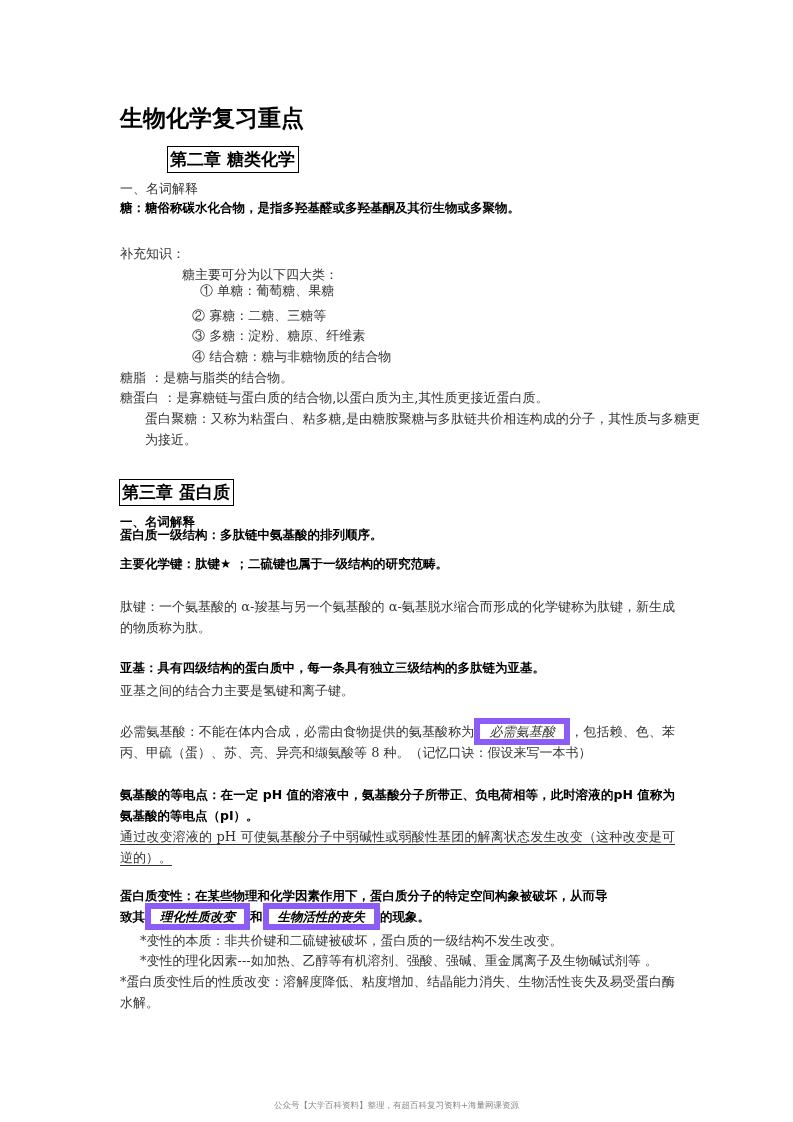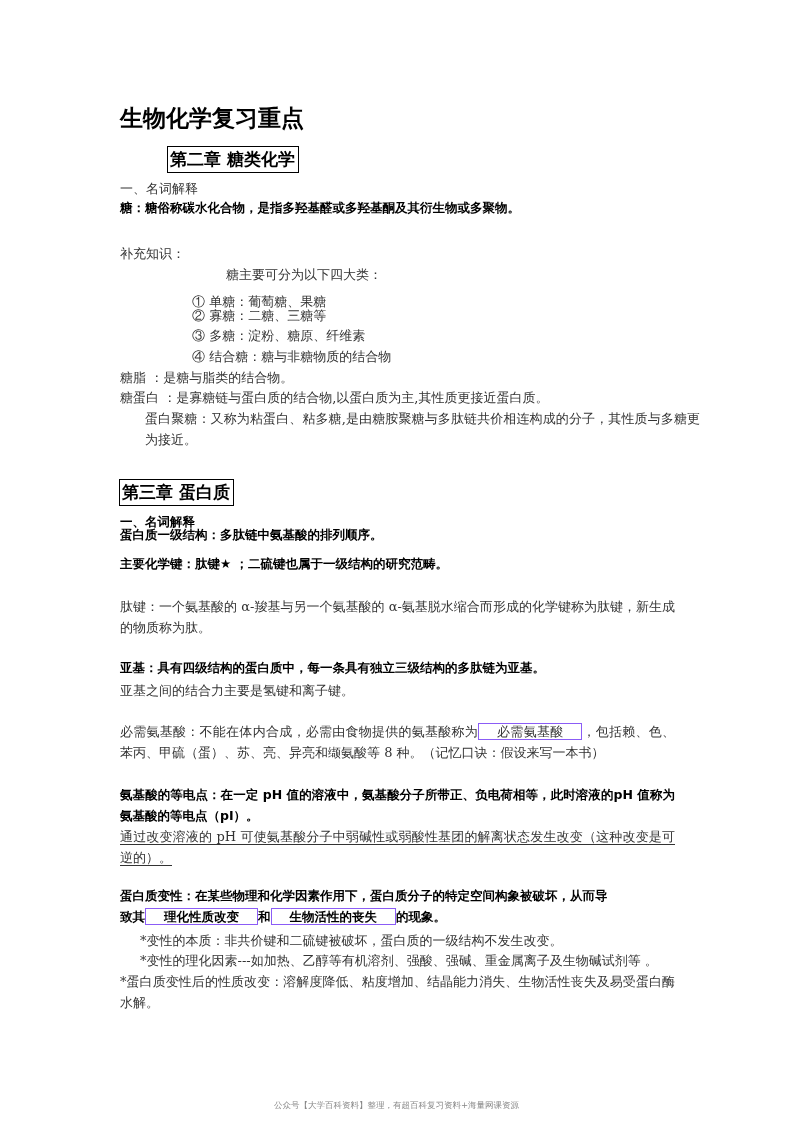--- a/index.html
+++ b/index.html
@@ -8,42 +8,42 @@
   .page { position: absolute; left: 120px; top: 0; width: 555px; }
   .abs { position: absolute; left: 0; white-space: nowrap; }
   .title { top: 103px; font-family: "DejaVu Sans", sans-serif; font-weight: bold; font-size: 23px; color: #000; }
   .chapter { font-family: "DejaVu Sans", sans-serif; font-weight: bold; font-size: 17px; color: #000;
              border: 1px solid #000; padding: 1px 3px 2px 2px; line-height: 22px; }
   .ch2 { top: 146px; left: -1px; margin-left: 48px; }
   .ch3 { top: 479px; left: -1px; }
   .t { font-size: 13px; line-height: 21px; color: #333; }
   .b { font-family: "DejaVu Sans", sans-serif; font-weight: bold; font-size: 12.5px; color: #000; }
   .wrap { white-space: normal; width: 555px; text-align: justify; }
-  .boxed { border: 1px solid #8b5cf6; padding: 0 18px; }
+  .boxed { border: 6px solid #8b5cf6; padding: 0 9px; font-style: italic; }
   .ul { text-decoration: underline; text-underline-offset: 3px; }
-  .ind1 { left: 62px; margin-left: 44px; }
+  .ind1 { left: 62px; }
   .ind2 { left: 72px; }
   .star1 { left: 20px; }
   .footer { position: absolute; top: 1100px; left: 0; width: 793px; text-align: center;
             font-family: "DejaVu Sans", sans-serif; font-size: 8.5px; color: #888; }
 </style>
 </head>
 <body>
 
 <div class="page">
 
   <div class="abs title">生物化学复习重点</div>
 
   <div class="abs chapter ch2">第二章  糖类化学</div>
   <div class="abs t" style="top:178px;">一、名词解释</div>
   <div class="abs b" style="top:200px;">糖：糖俗称碳水化合物，是指多羟基醛或多羟基酮及其衍生物或多聚物。</div>
 
   <div class="abs t" style="top:243px;">补充知识：</div>
   <div class="abs t ind1" style="top:264px;">糖主要可分为以下四大类：</div>
-  <div class="abs t ind2" style="top:291px;">①  单糖：葡萄糖、果糖</div>
+  <div class="abs t ind2" style="top:280px;margin-left:8px;">①  单糖：葡萄糖、果糖</div>
   <div class="abs t ind2" style="top:305px;">②  寡糖：二糖、三糖等</div>
   <div class="abs t ind2" style="top:325px;">③  多糖：淀粉、糖原、纤维素</div>
   <div class="abs t ind2" style="top:346px;">④  结合糖：糖与非糖物质的结合物</div>
 
   <div class="abs t" style="top:367px;">糖脂 ：是糖与脂类的结合物。</div>
   <div class="abs t" style="top:387px;">糖蛋白 ：是寡糖链与蛋白质的结合物,以蛋白质为主,其性质更接近蛋白质。</div>
   <div class="abs t wrap" style="top:408px;margin-left:25px;">蛋白聚糖：又称为粘蛋白、粘多糖,是由糖胺聚糖与多肽链共价相连构成的分子，其性质与多糖更为接近。</div>
 
   <div class="abs chapter ch3">第三章  蛋白质</div>
   <div class="abs b" style="top:514px;">一、名词解释</div>

